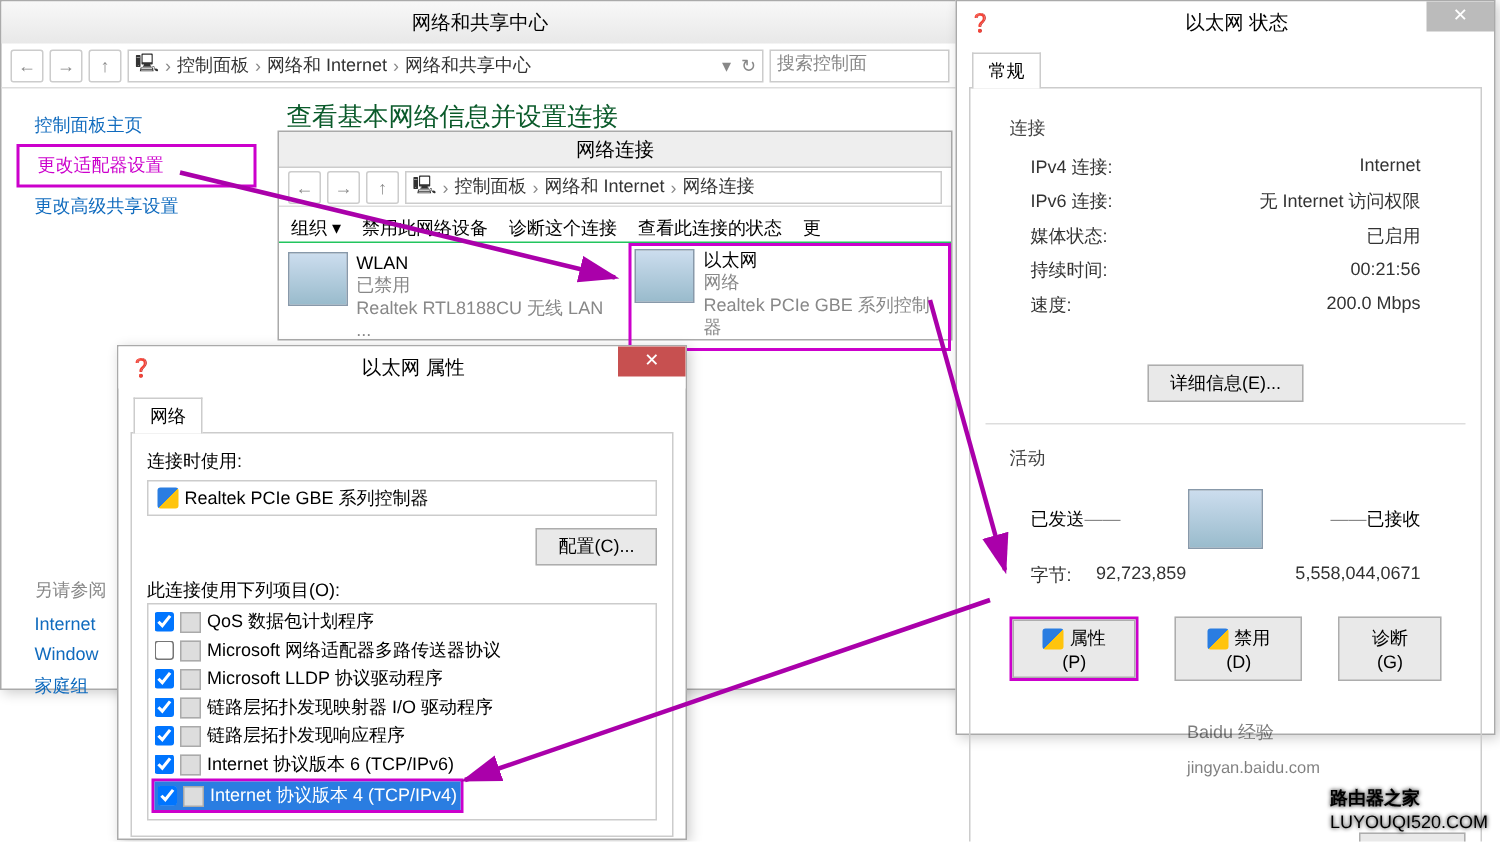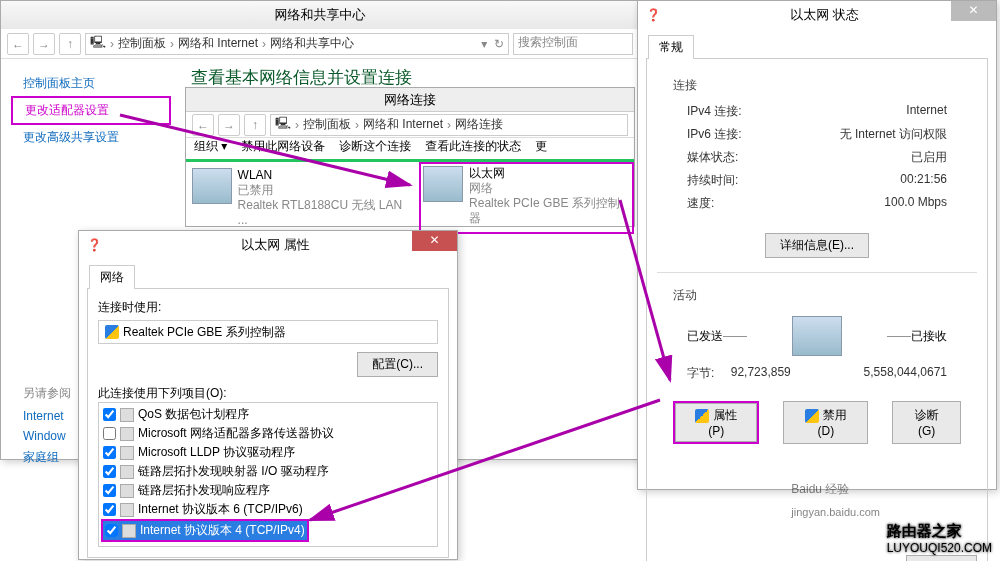--- a/index.html
+++ b/index.html
@@ -14,21 +14,21 @@
 .crumb span{color:#333}
 .crumb .sep{color:#888;padding:0 2px}
 .srch{width:120px;height:22px;border:1px solid #ccc;padding:0 4px;color:#888}
 .sidebar{position:absolute;left:10px;top:70px;width:160px}
 .sidebar div{padding:4px 12px;color:#106bbe;cursor:pointer}
 .hl-box{border:2px solid #c0c}
 .main-title{position:absolute;left:190px;top:65px;color:#0a5a2a;font-size:17px}
 
 .inner{position:absolute;left:185px;top:87px;width:450px;height:140px;border:1px solid #aaa;background:#fff}
 .inner .hdr{height:24px;background:#eee;border-bottom:1px solid #ccc;line-height:24px;text-align:center;font-size:13px}
-.inner .toolbar{height:24px;border-bottom:3px solid #22c55e;display:flex;align-items:flex-start;gap:14px;padding:0 8px;color:#2a6496}
+.inner .toolbar{height:24px;border-bottom:1px solid #22c55e;display:flex;align-items:flex-end;gap:14px;padding:0 8px;color:#2a6496}
 .inner .toolbar span{cursor:pointer}
 .adapter{display:flex;gap:6px;padding:6px}
 .adapter .ico{width:40px;height:36px;background:linear-gradient(#cde,#9bc);border:1px solid #89a}
 .adapter .txt div{line-height:15px}
 .adapter .txt .g{color:#888}
 .eth-box{border:2px solid #c0c;padding:2px}
 
 .props{left:78px;top:230px;width:380px;height:330px}
 .props .titlebar{background:#fff}
 .tab{display:inline-block;border:1px solid #ccc;border-bottom:none;padding:3px 10px;margin:6px 0 0 10px;background:#fff;position:relative;z-index:2}
@@ -49,21 +49,21 @@
 .sgroup .lbl{color:#444;margin-bottom:6px}
 .srow{display:flex;justify-content:space-between;padding:3px 14px}
 .srow .k{color:#333}
 .srow .v{color:#333}
 .status .btnrow{display:flex;gap:24px;padding:8px 16px}
 .pc-ico{width:50px;height:40px;background:linear-gradient(#cde,#9bc);border:1px solid #89a;margin:0 auto}
 .prop-hl{border:2px solid #c0c;display:inline-block}
 
 svg.arrows{position:absolute;left:0;top:0;width:1000px;height:561px;pointer-events:none}
 .wm{position:absolute;right:8px;bottom:6px;color:#fff;font-size:11px;text-shadow:0 0 3px #000}
-.wm b{font-size:15px;display:block}
+.wm b{font-size:12px;display:block}
 .bd{position:absolute;right:120px;bottom:40px;color:#ccc;font-size:20px;opacity:.5}
 </style>
 </head>
 <body>
 
 <div class="win" style="left:0;top:0;width:640px;height:460px">
   <div class="titlebar">
     <span class="t">网络和共享中心</span>
   </div>
   <div class="addrbar">
@@ -208,24 +208,24 @@
           <div class="srow">
             <span class="k">媒体状态:</span>
             <span class="v">已启用</span>
           </div>
           <div class="srow">
             <span class="k">持续时间:</span>
             <span class="v">00:21:56</span>
           </div>
           <div class="srow">
             <span class="k">速度:</span>
-            <span class="v">100.0 Mbps</span>
+            <span class="v">200.0 Mbps</span>
           </div>
         </div>
-      <div style="text-align:center;margin-top:18px"><button class="btn">详细信息(E)...</button></div>
+      <div style="text-align:center;margin-top:28px"><button class="btn">详细信息(E)...</button></div>
     </div>
     <hr style="margin:14px 0;border:none;border-top:1px solid #ddd">
     <div class="sgroup">
       <div class="lbl">活动</div>
       <div style="display:flex;align-items:center;justify-content:space-between;padding:6px 14px">
         <span>已发送</span>
         <span style="color:#888">——</span>
         <div class="pc-ico"></div>
         <span style="color:#888">——</span>
         <span>已接收</span>

